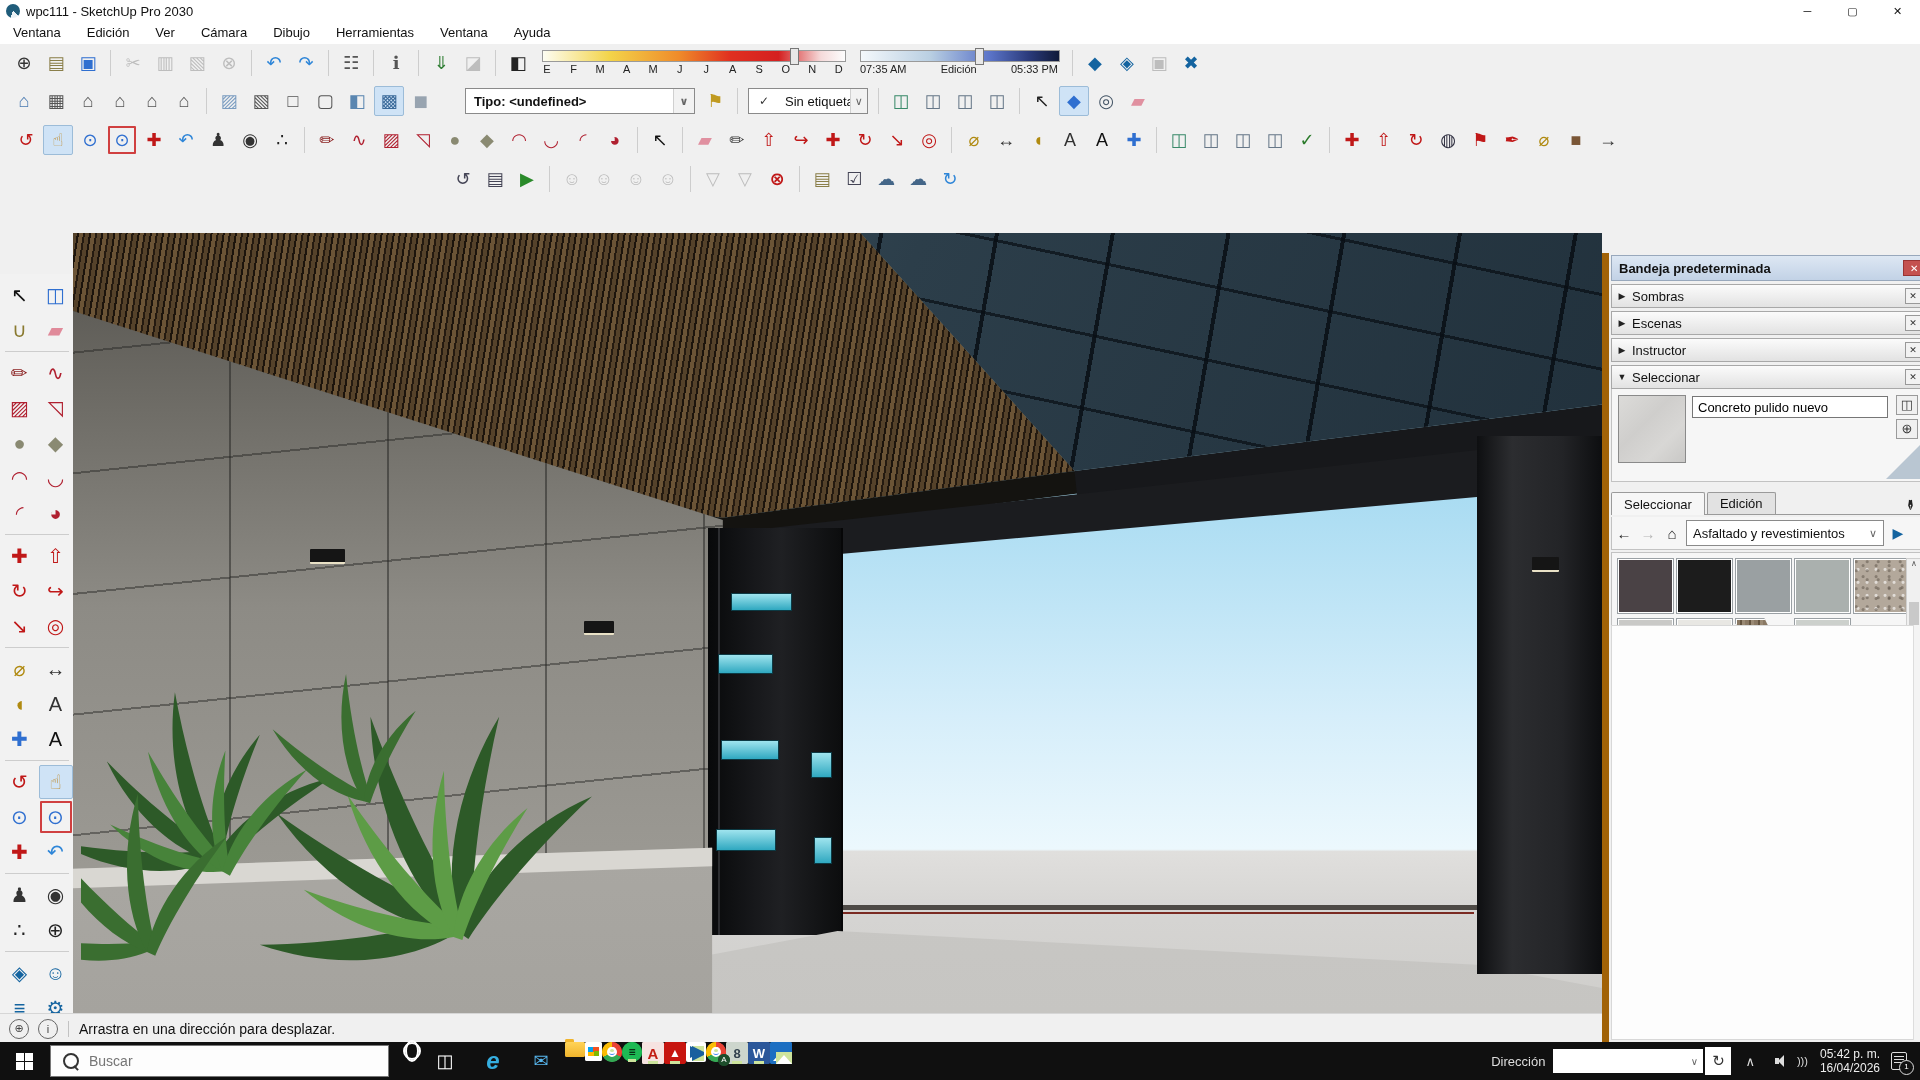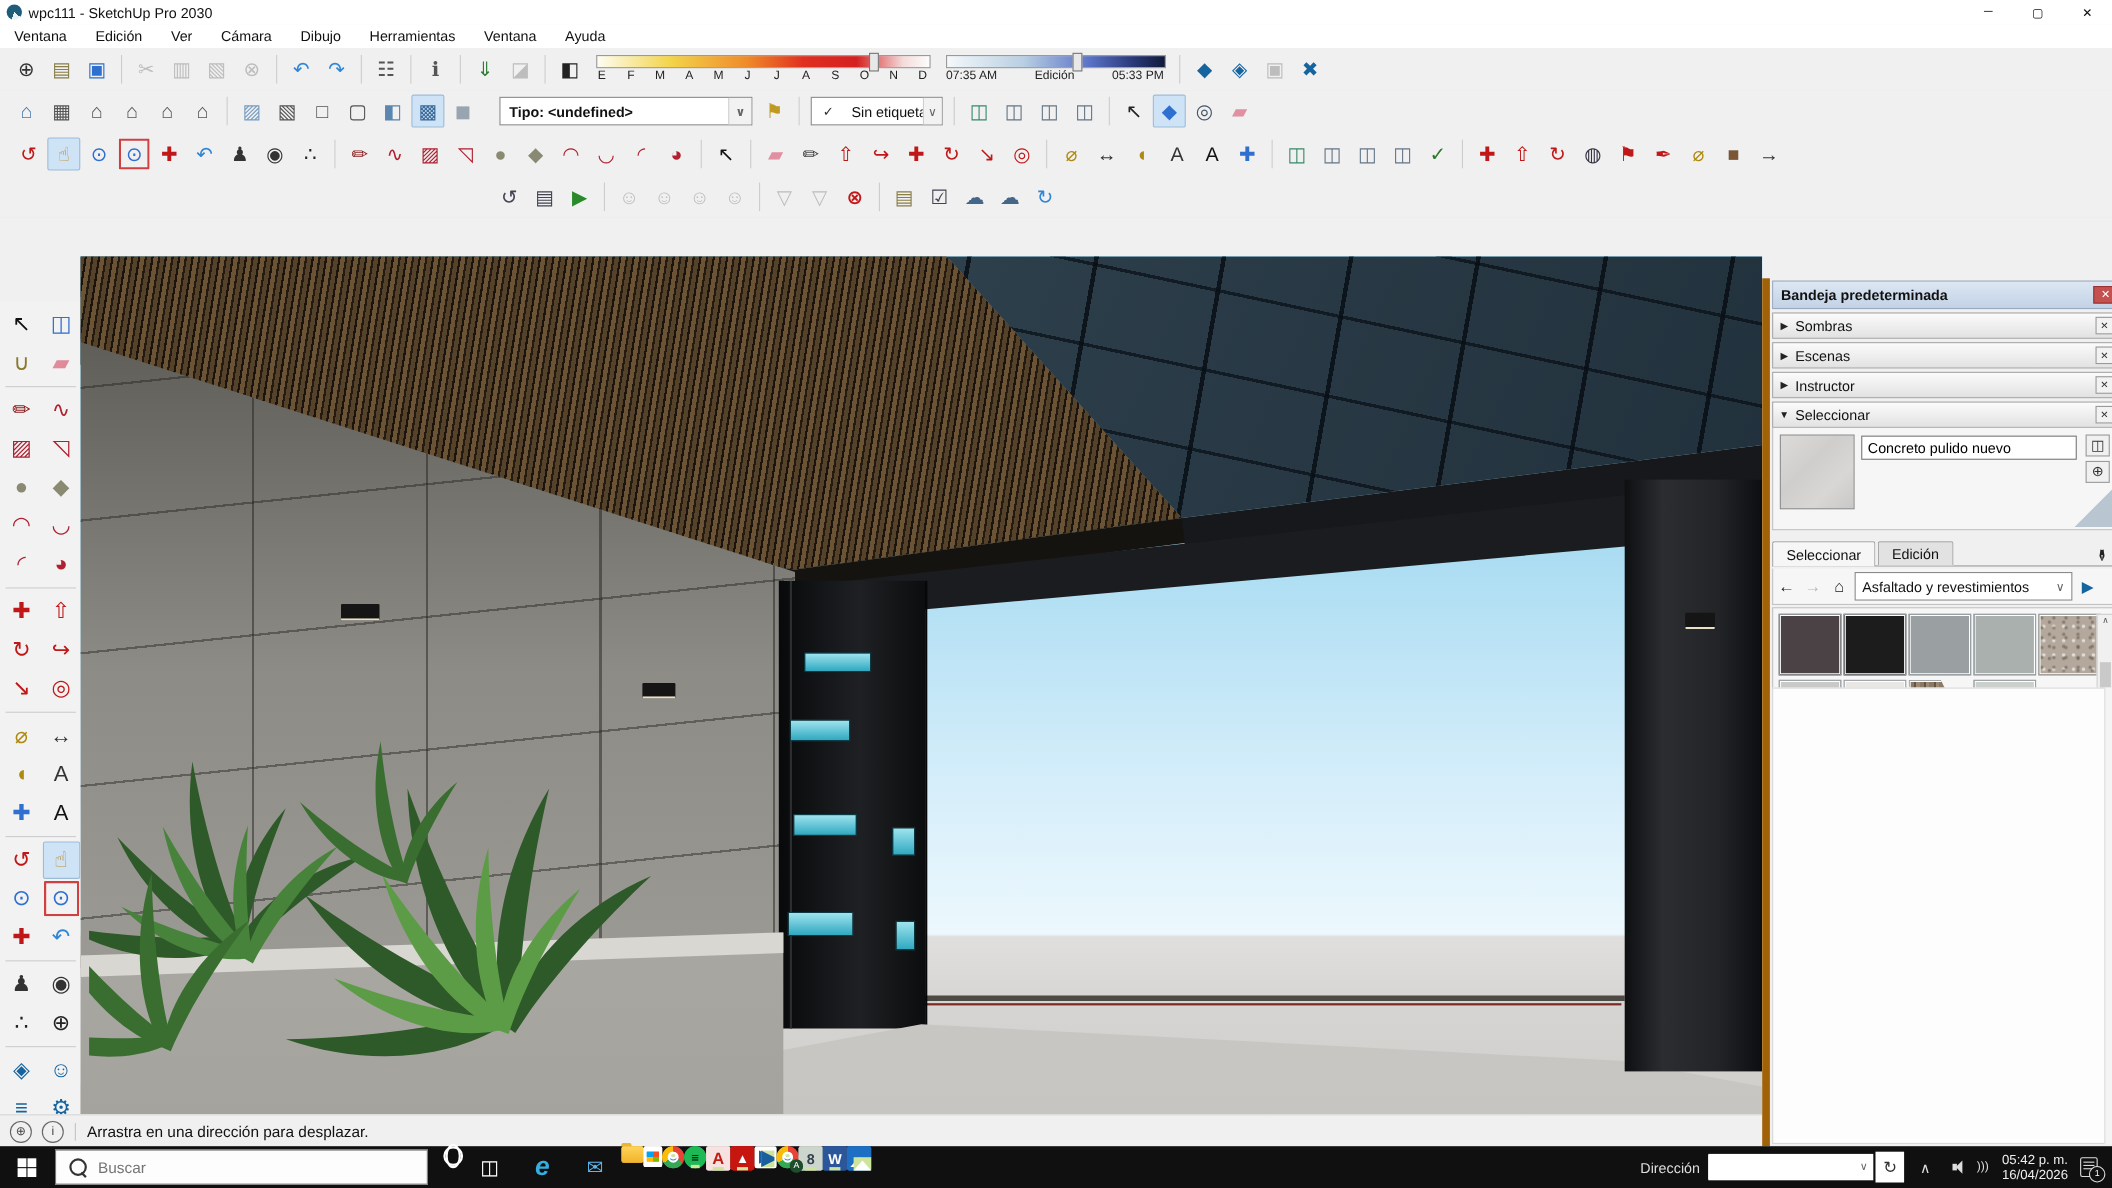--- a/index.html
+++ b/index.html
@@ -33,21 +33,21 @@
   .tbi.boxed{box-shadow:inset 0 0 0 2px #d04040;}
   .tbi.redbox .gi{font-weight:bold;}
   .vsep{width:1px;height:26px;background:#cdcdcd;margin:0 6px;display:inline-block;}
   .lt .vsep{width:auto;height:1px;grid-column:1/3;margin:3px 3px;}
   
   .ddbox{height:24px;background:#fff;border:1px solid #8a8a8a;display:inline-flex;align-items:center;
     font-size:13px;color:#111;margin:0 4px;}
   .ddbox .ddtxt{padding:0 8px;white-space:nowrap;overflow:hidden;}
   .ddbox .caret{width:20px;height:100%;display:inline-flex;align-items:center;justify-content:center;
     border-left:1px solid #d0d0d0;background:#f2f2f2;color:#666;font-size:11px;margin-left:auto;}
-  #tipo-box{width:228px;font-weight:bold;margin-left:17px;}
+  #tipo-box{width:228px;font-weight:bold;margin-left:28px;}
   #etiqueta-box{width:118px;}
   .checkmark{margin:0 8px 0 10px;color:#333;font-size:12px;}
   
   .slider{position:relative;height:26px;display:inline-flex;align-items:flex-start;margin:0 8px;
     flex-direction:column;}
   .slider .track{width:100%;height:10px;border:1px solid #9a9a9a;}
   .months .track{background:linear-gradient(90deg,#fdfdf2 0%,#f3d44a 22%,#ef8b2a 45%,#e03020 62%,#d42020 78%,#f5dada 92%,#fdfdfd 100%);}
   .timesl .track{background:linear-gradient(90deg,#f4f8fb 0%,#b9cfe2 35%,#5b74c8 65%,#2a3a7a 85%,#101a38 100%);}
   .months{width:302px;}
   .timesl{width:198px;}

